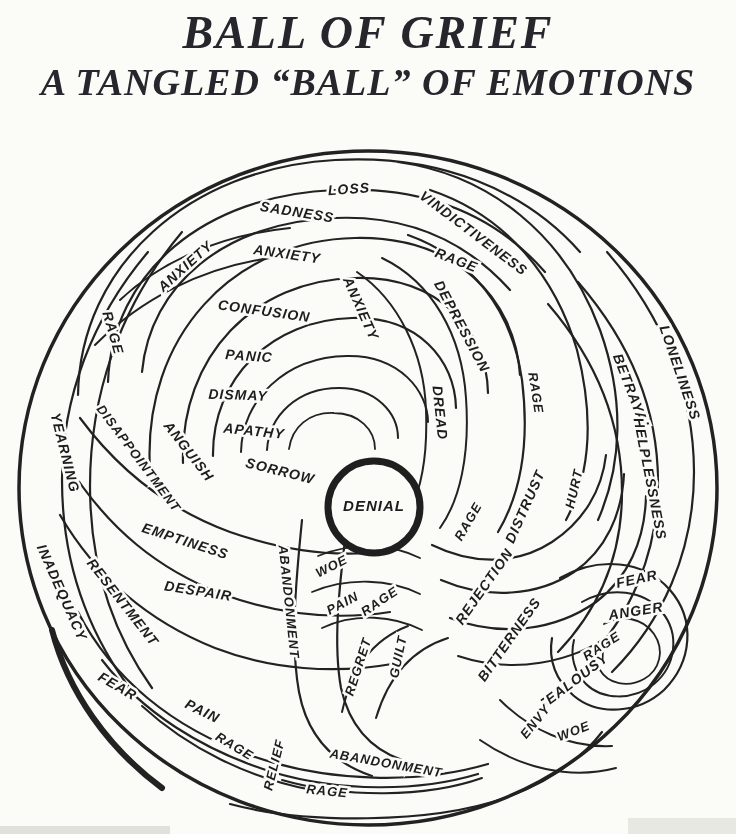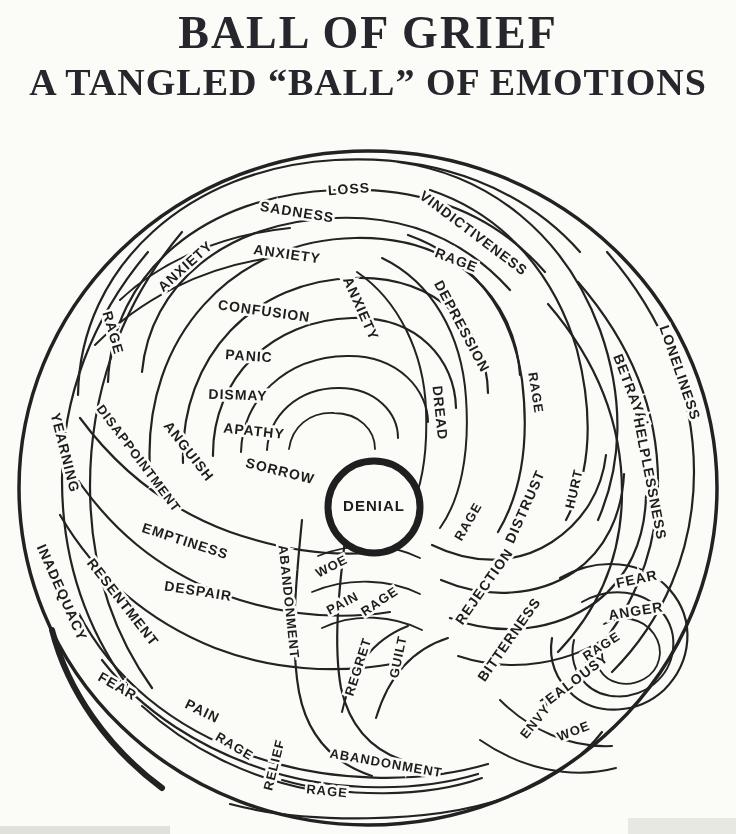--- a/index.html
+++ b/index.html
@@ -1,17 +1,17 @@
 <!DOCTYPE html>
 <html><head>
 <meta charset="utf-8">
 <style>
   html,body{margin:0;padding:0;}
   body{width:736px;height:834px;background:#fbfbf8;overflow:hidden;}
-  .stage{position:relative;width:736px;height:834px;font-family:"Liberation Sans",sans-serif;}
+  .stage{position:relative;width:736px;height:834px;font-family:"Liberation Sans",sans-serif;font-style:italic;}
   svg{position:absolute;inset:0;}
   .title-text{font-family:"Liberation Serif",serif;font-weight:bold;fill:#26262c;letter-spacing:2px;text-anchor:middle;}
   .subtitle-text{font-family:"Liberation Serif",serif;font-weight:bold;fill:#26262c;letter-spacing:1px;text-anchor:middle;}
   #strands path, #strands ellipse{stroke:#222;fill:none;stroke-linecap:round;}
   #labels text{
     font-family:"Liberation Sans",sans-serif;
     font-weight:700;
     fill:#1d1d1d;
     text-anchor:middle;
     dominant-baseline:middle;

